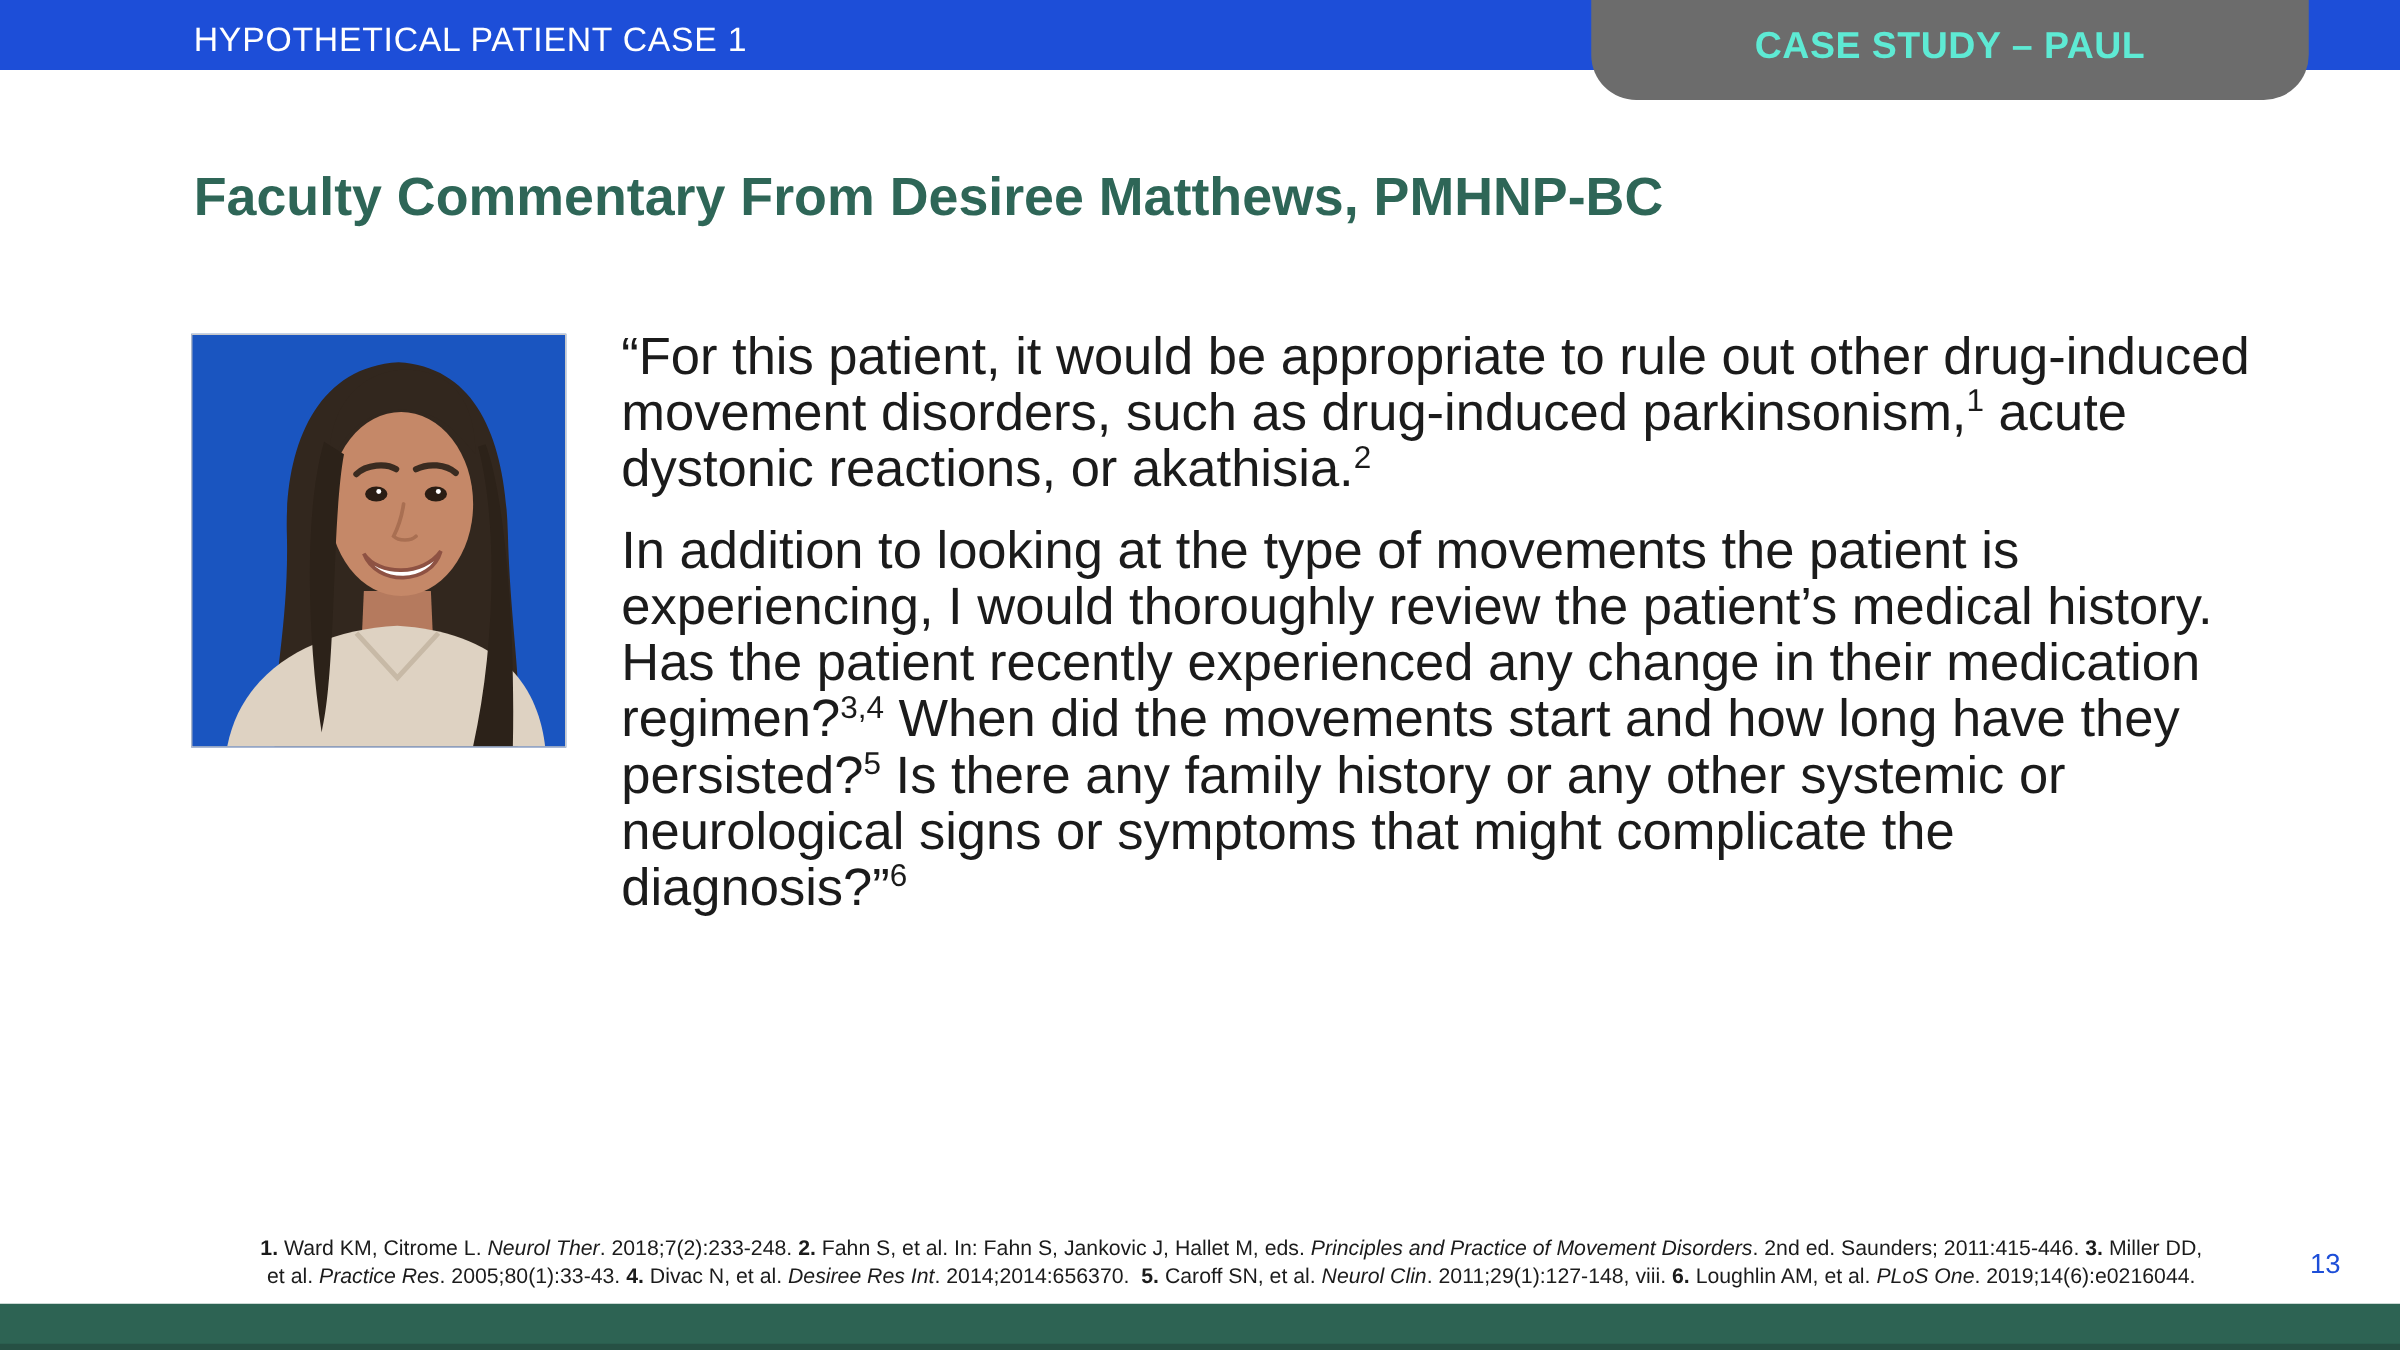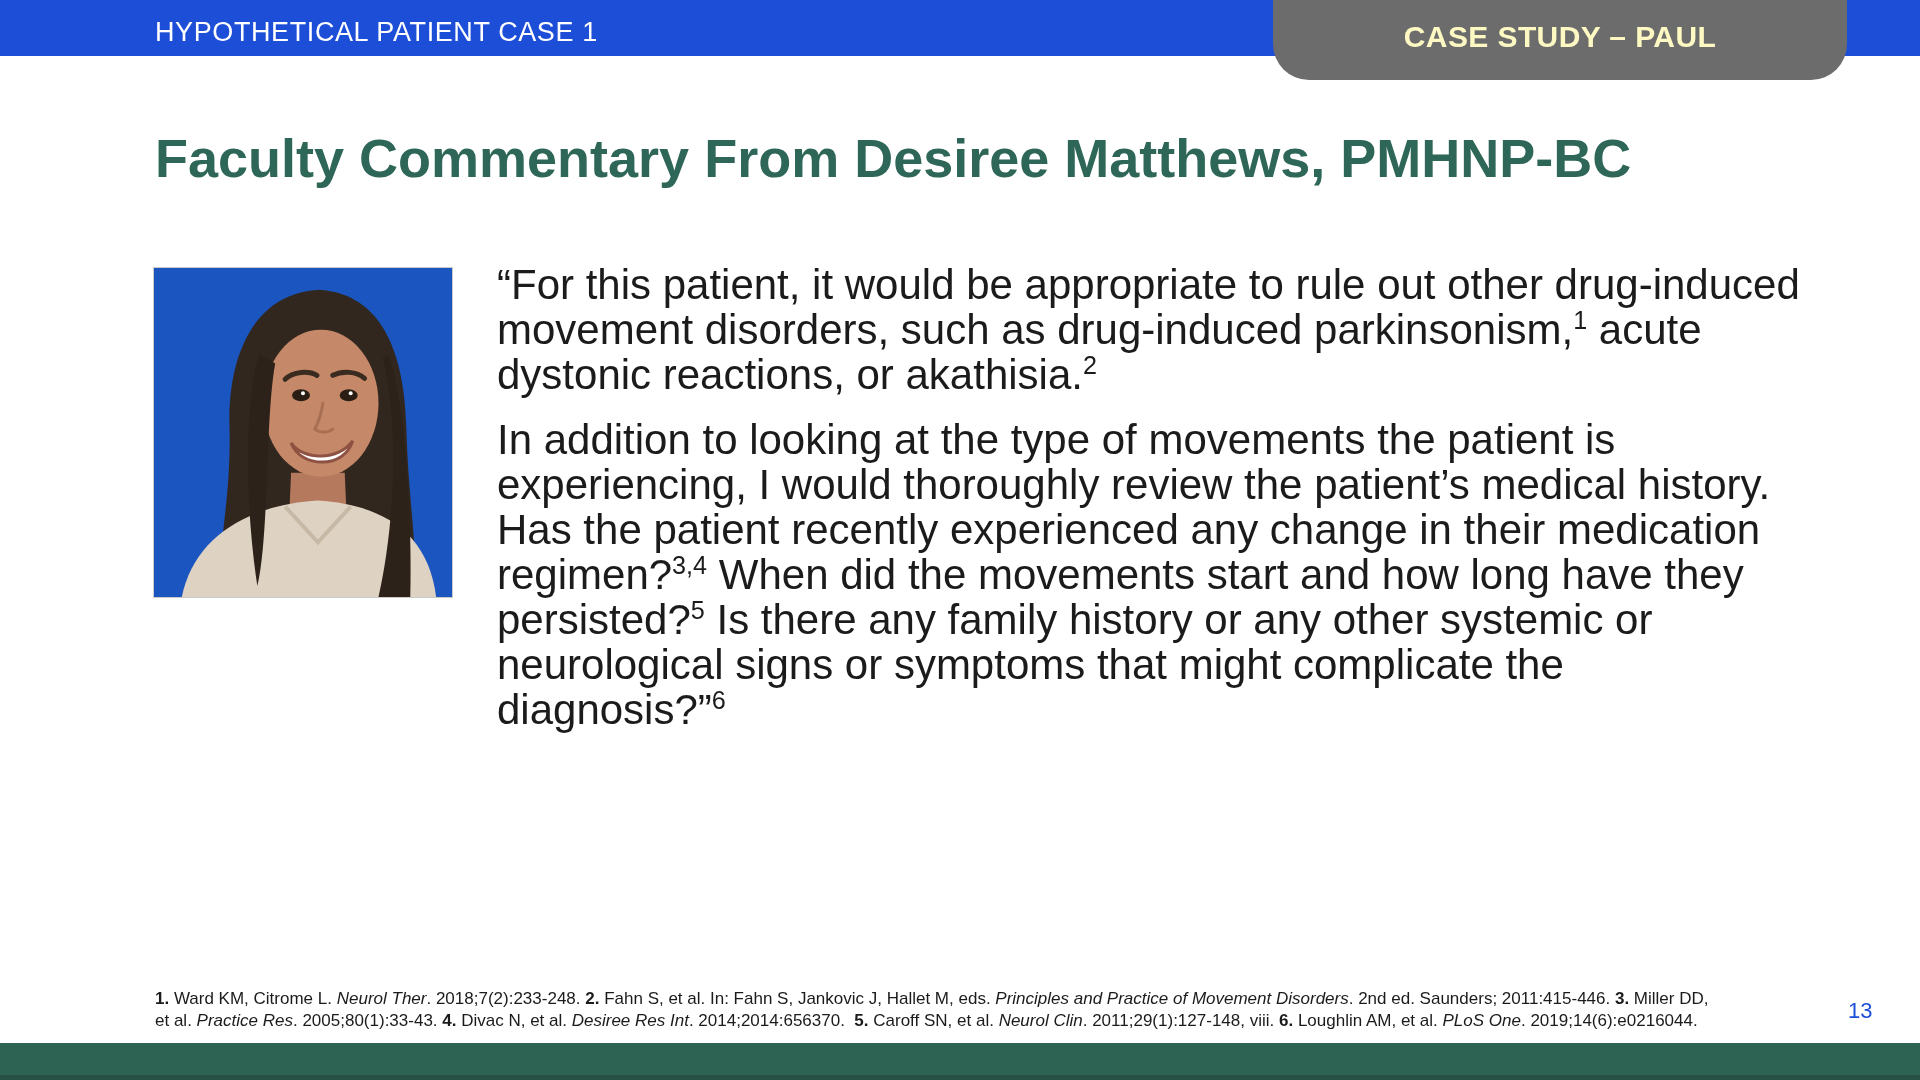--- a/index.html
+++ b/index.html
@@ -31,31 +31,31 @@
 
   
   .case-tab {
     position: absolute; left: 1273px; top: 0;
     width: 574px; height: 80px;
     background: #6c6c6c;
     border-radius: 0 0 36px 36px;
     display: flex; align-items: center; justify-content: center;
   }
   .case-tab-label {
-    color: #fef9c3;
+    color: #5eead4;
     font-size: 30px;
     font-weight: bold;
     letter-spacing: 0.4px;
     padding-bottom: 6px;
   }
 
   
   .slide-title {
     position: absolute; left: 155px; top: 132px;
-    font-size: 54px; line-height: 52px;
+    font-size: 43px; line-height: 52px;
     font-weight: bold;
     color: #2e6657;
     white-space: nowrap;
   }
 
   
   .photo-frame {
     position: absolute; left: 153px; top: 267px;
     width: 300px; height: 331px;
     border: 1px solid #c9c9c9;
@@ -75,21 +75,21 @@
   .quote-para sup { font-size: 60%; line-height: 0; vertical-align: super; }
 
   
   .references {
     position: absolute; left: 155px; top: 988px;
     width: 1660px;
     font-size: 17px;
     line-height: 21.5px;
     color: #1b1b1b;
   }
-  .ref-line { white-space: nowrap; }
+  .ref-line { white-space: nowrap; text-align: center; }
   .ref-line b { font-weight: bold; }
   .ref-line i { font-style: italic; }
 
   
   .page-number {
     position: absolute; left: 1848px; top: 998px;
     font-size: 22px;
     color: #1d4ed8;
   }
 

